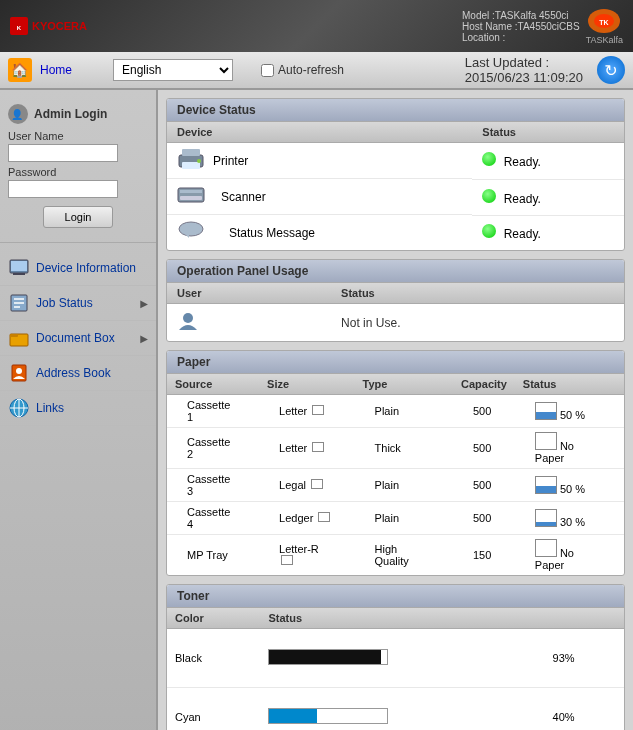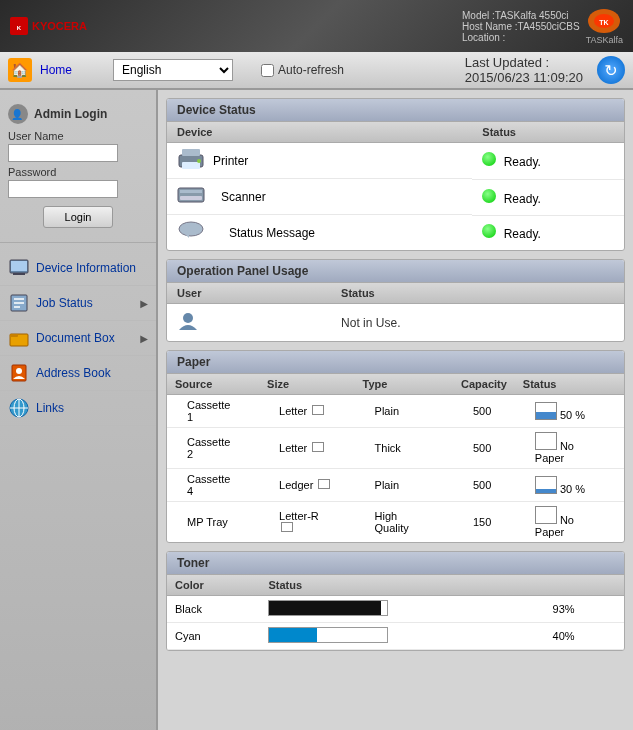--- a/index.html
+++ b/index.html
@@ -59,21 +59,21 @@
 
     
     .paper-table { width: 100%; border-collapse: collapse; }
     .paper-table th { background: linear-gradient(to bottom, #d8d8d8, #c0c0c0); padding: 4px 8px; text-align: left; font-size: 11px; color: #333; border-bottom: 1px solid #aaa; }
     .paper-table td { padding: 4px 20px; border-bottom: 1px solid #e8e8e8; font-size: 11px; vertical-align: middle; }
     .paper-table tr:last-child td { border-bottom: none; }
 
     
     .toner-table { width: 100%; border-collapse: collapse; }
     .toner-table th { background: linear-gradient(to bottom, #d8d8d8, #c0c0c0); padding: 4px 8px; text-align: left; font-size: 11px; color: #333; border-bottom: 1px solid #aaa; }
-    .toner-table td { padding: 4px 8px; border-bottom: 1px solid #e8e8e8; font-size: 11px; vertical-align: middle; margin-left: 32px; }
+    .toner-table td { padding: 20px 8px; border-bottom: 1px solid #e8e8e8; font-size: 11px; vertical-align: middle; margin-left: 32px; }
     .toner-bar-wrap { width: 120px; height: 16px; background: white; border: 1px solid #999; display: inline-block; position: relative; }
     .toner-bar { height: 100%; }
   </style>
 </head>
 <body>
 
 <div class="header">
   <div class="header-logo">
     <div style="display:flex;flex-direction:column;align-items:flex-start;">
       <div style="display:flex;align-items:center;gap:4px;">
@@ -315,20 +315,29 @@
                 </div> <span>50 %</span></td>
   </tr>
             <tr>
     <td>Cassette 2</td>
     <td>Letter <span style="display:inline-block;width:12px;height:10px;border:1px solid #888;margin-left:2px;"></span></td>
     <td>Thick</td>
     <td>500</td>
     <td><div style="width:22px;height:18px;border:1px solid #888;background:white;display:inline-flex;"></div> <span>No Paper</span></td>
   </tr>
             <tr>
+    <td>Cassette 3</td>
+    <td>Legal <span style="display:inline-block;width:12px;height:10px;border:1px solid #888;margin-left:2px;"></span></td>
+    <td>Plain</td>
+    <td>500</td>
+    <td><div style="width:22px;height:18px;border:1px solid #888;background:white;display:inline-flex;align-items:flex-end;">
+                  <div style="width:100%;height:7px;background:#4488cc;"></div>
+                </div> <span>50 %</span></td>
+  </tr>
+            <tr>
     <td>Cassette 4</td>
     <td>Ledger <span style="display:inline-block;width:12px;height:10px;border:1px solid #888;margin-left:2px;"></span></td>
     <td>Plain</td>
     <td>500</td>
     <td><div style="width:22px;height:18px;border:1px solid #888;background:white;display:inline-flex;align-items:flex-end;">
                   <div style="width:100%;height:4px;background:#4488cc;"></div>
                 </div> <span>30 %</span></td>
   </tr>
             <tr>
     <td>MP Tray</td>

